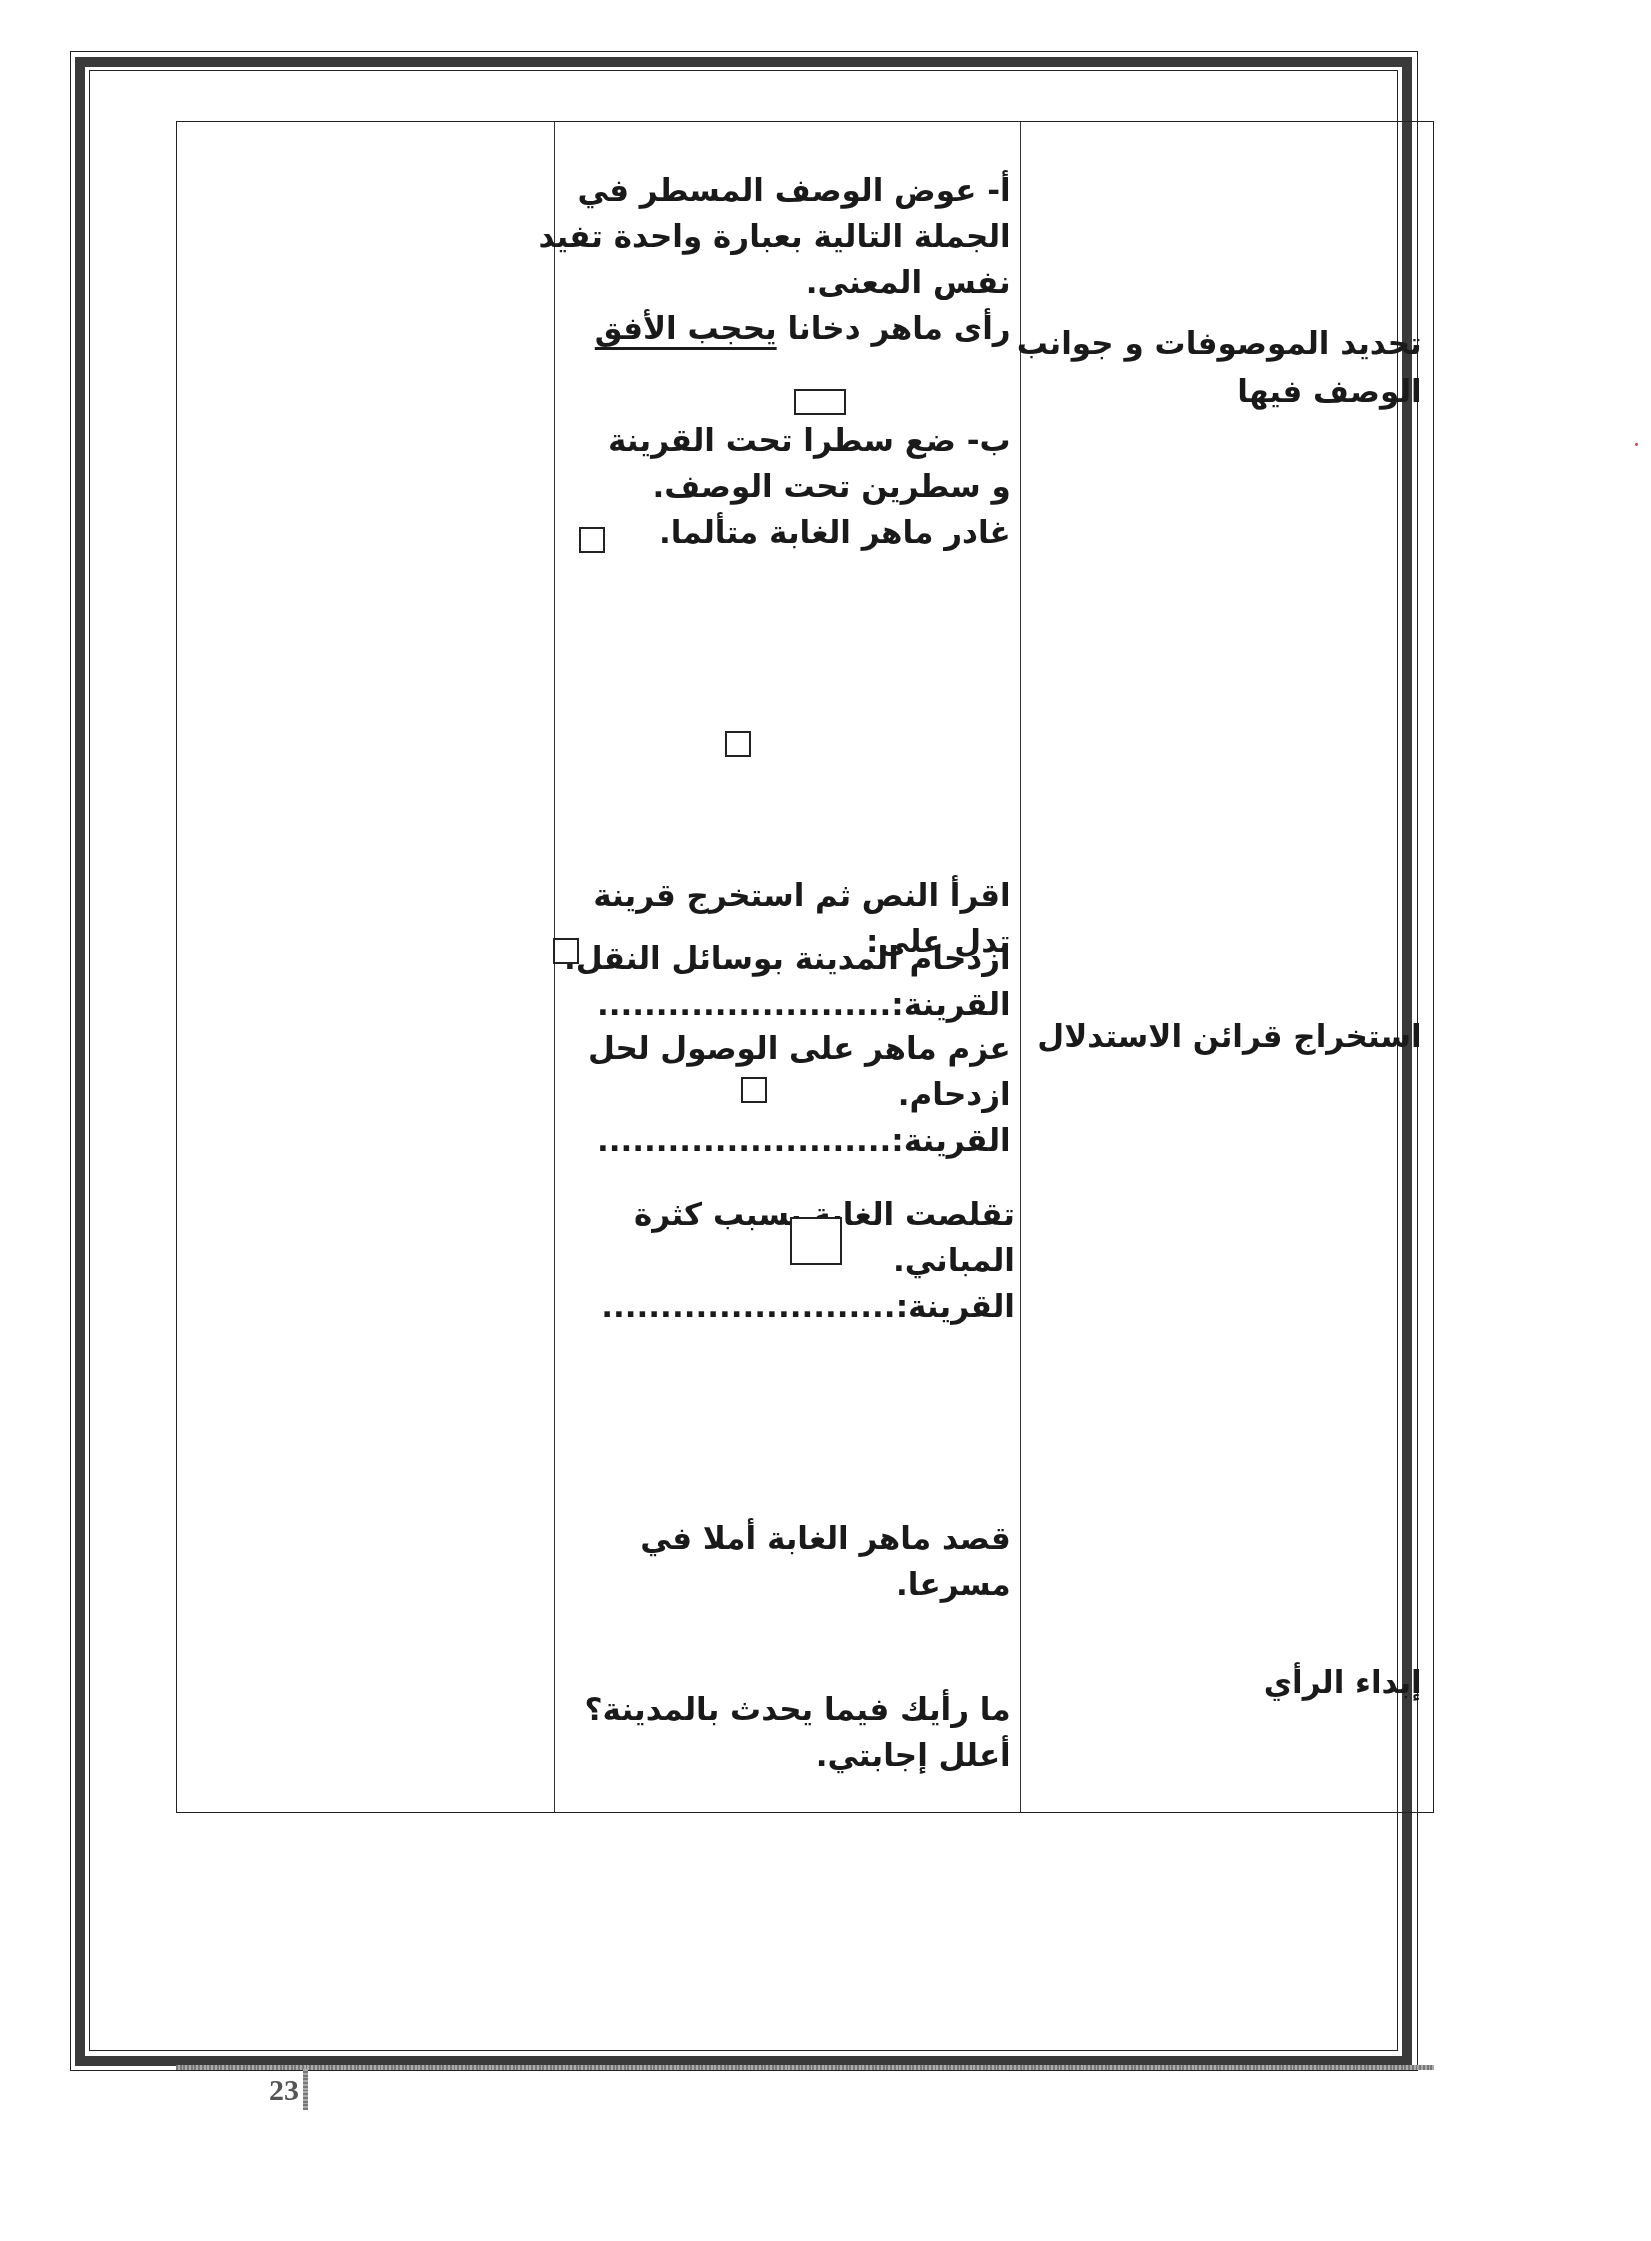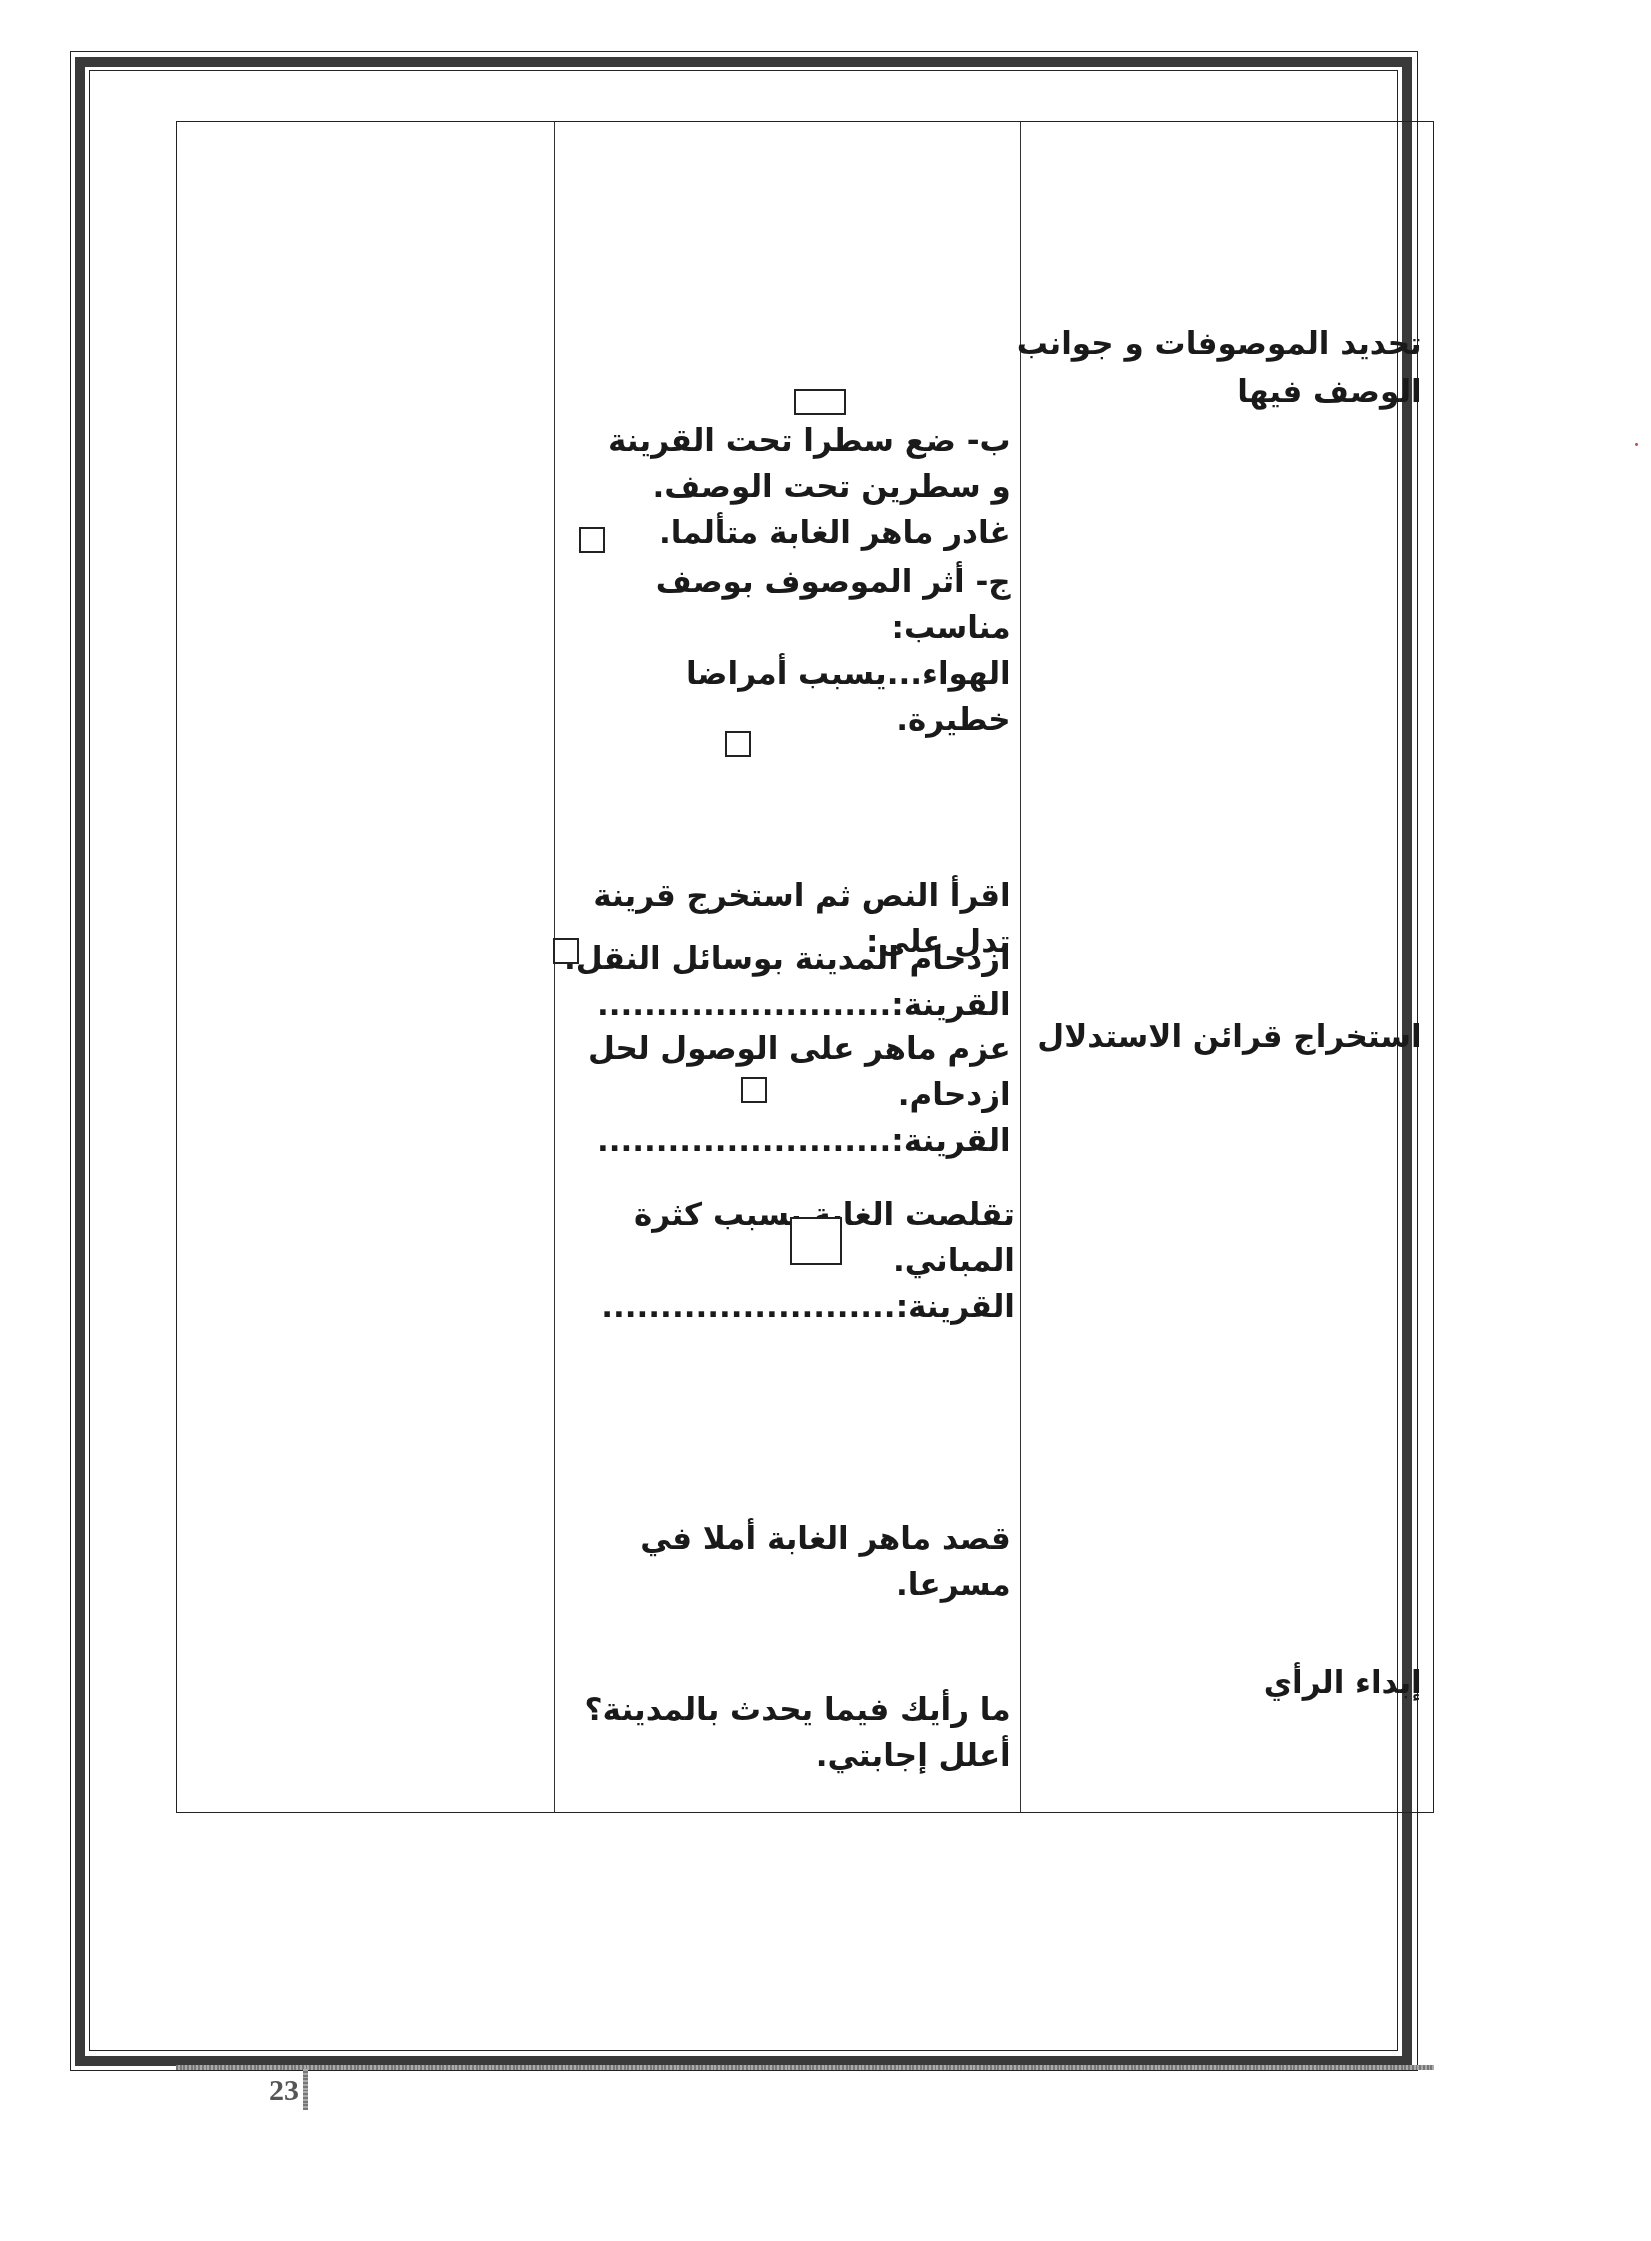--- a/index.html
+++ b/index.html
@@ -47,35 +47,37 @@
 <div class="frame-outer"></div>
 <div class="frame-band"></div>
 <div class="frame-inner"></div>
 
 <div class="grid">
 
   <div class="col col-left"></div>
 
   <div class="col col-middle">
 
+    <div class="cell-text" style="right:9.3px; top:45px;">
+      <div>أ- عوض الوصف المسطر في</div>
+      <div>الجملة التالية بعبارة واحدة تفيد</div>
+      <div>نفس المعنى.</div>
+      <div>
+        <span>رأى ماهر دخانا </span><span class="underline">يحجب الأفق</span>
+      </div>
+    </div>
     <div class="answer-box" style="left:239px; top:267px; width:52px; height:26px;"></div>
 
     <div class="cell-text" style="right:9.3px; top:295px;">
       <div>ب- ضع سطرا تحت القرينة</div>
       <div>و سطرين تحت الوصف.</div>
       <div>غادر ماهر الغابة متألما.</div>
     </div>
     <div class="answer-box" style="left:24px; top:405px; width:26px; height:26px;"></div>
 
-    <div class="cell-text" style="right:9.3px; top:436px;">
-      <div>ج-  أثر الموصوف بوصف</div>
-      <div>مناسب:</div>
-      <div> الهواء...يسبب أمراضا</div>
-      <div>خطيرة.</div>
-    </div>
     <div class="answer-box" style="left:170px; top:609px; width:26px; height:26px;"></div>
 
     <div class="cell-text" style="right:9.3px; top:722px;margin-top:28px;">
       <div>اقرأ النص ثم استخرج قرينة</div>
       <div>تدل على:</div>
     </div>
 
     <div class="cell-text" style="right:9.3px; top:813px;">
       <div>ازدحام المدينة بوسائل النقل.</div>
       <div>القرينة:.........................</div>

